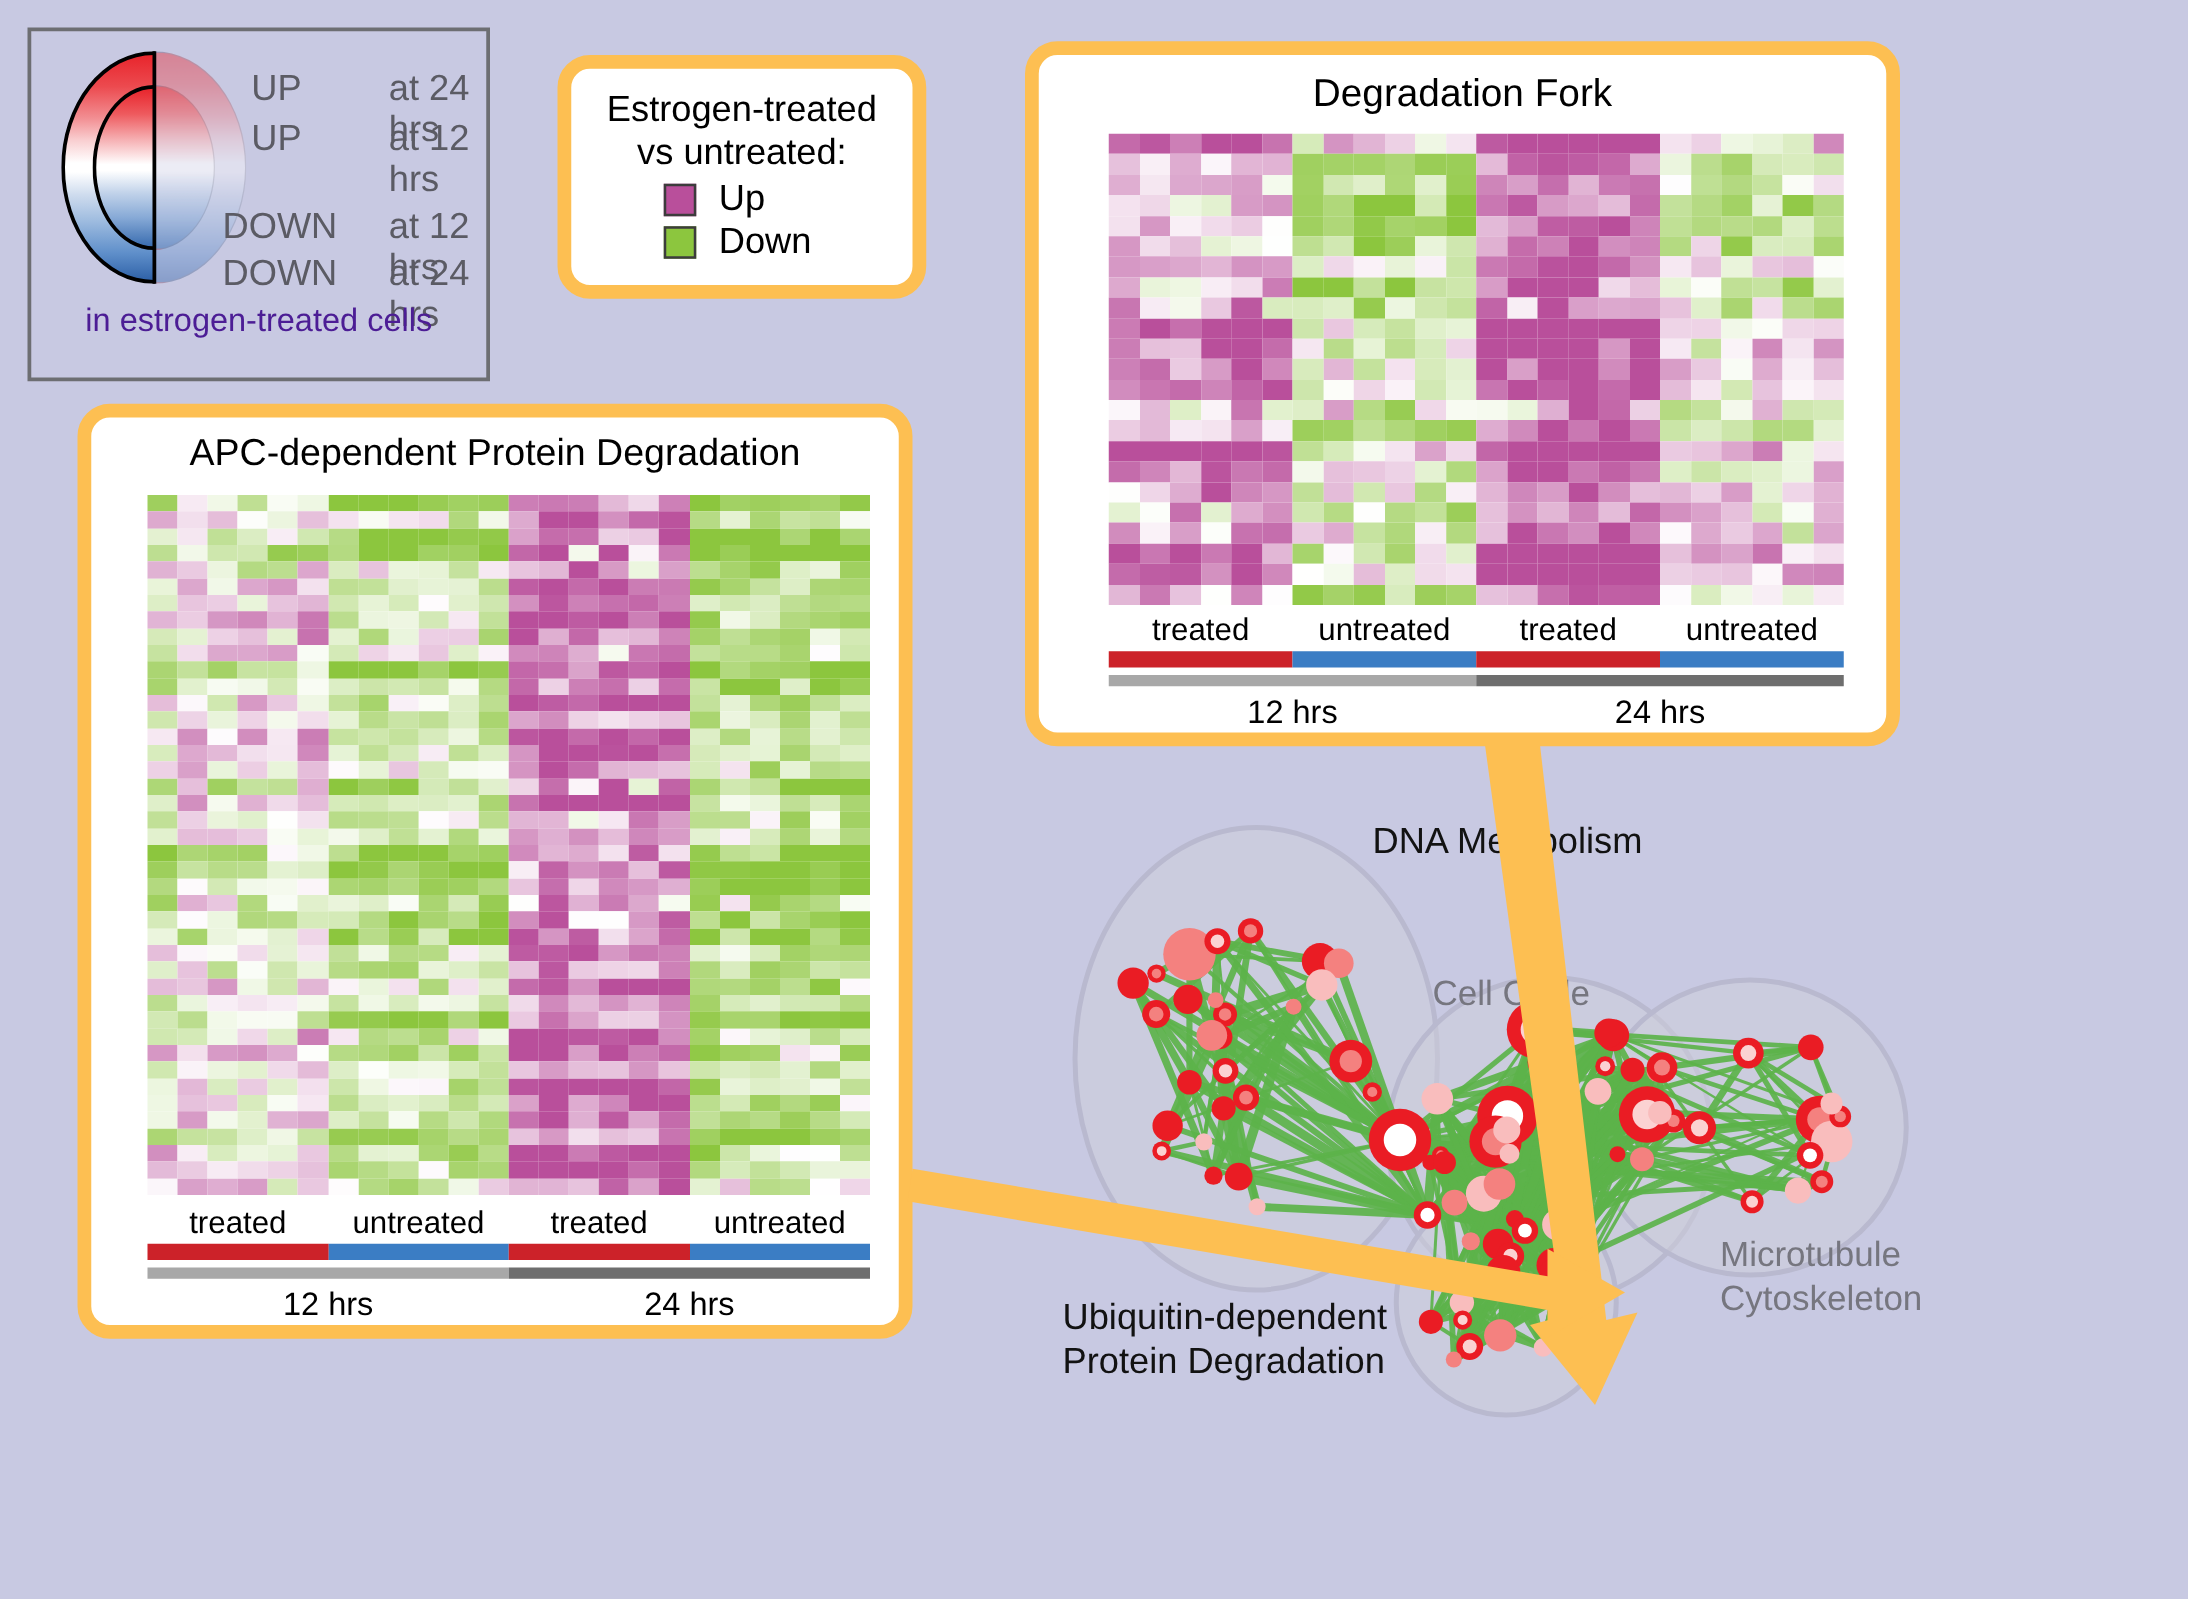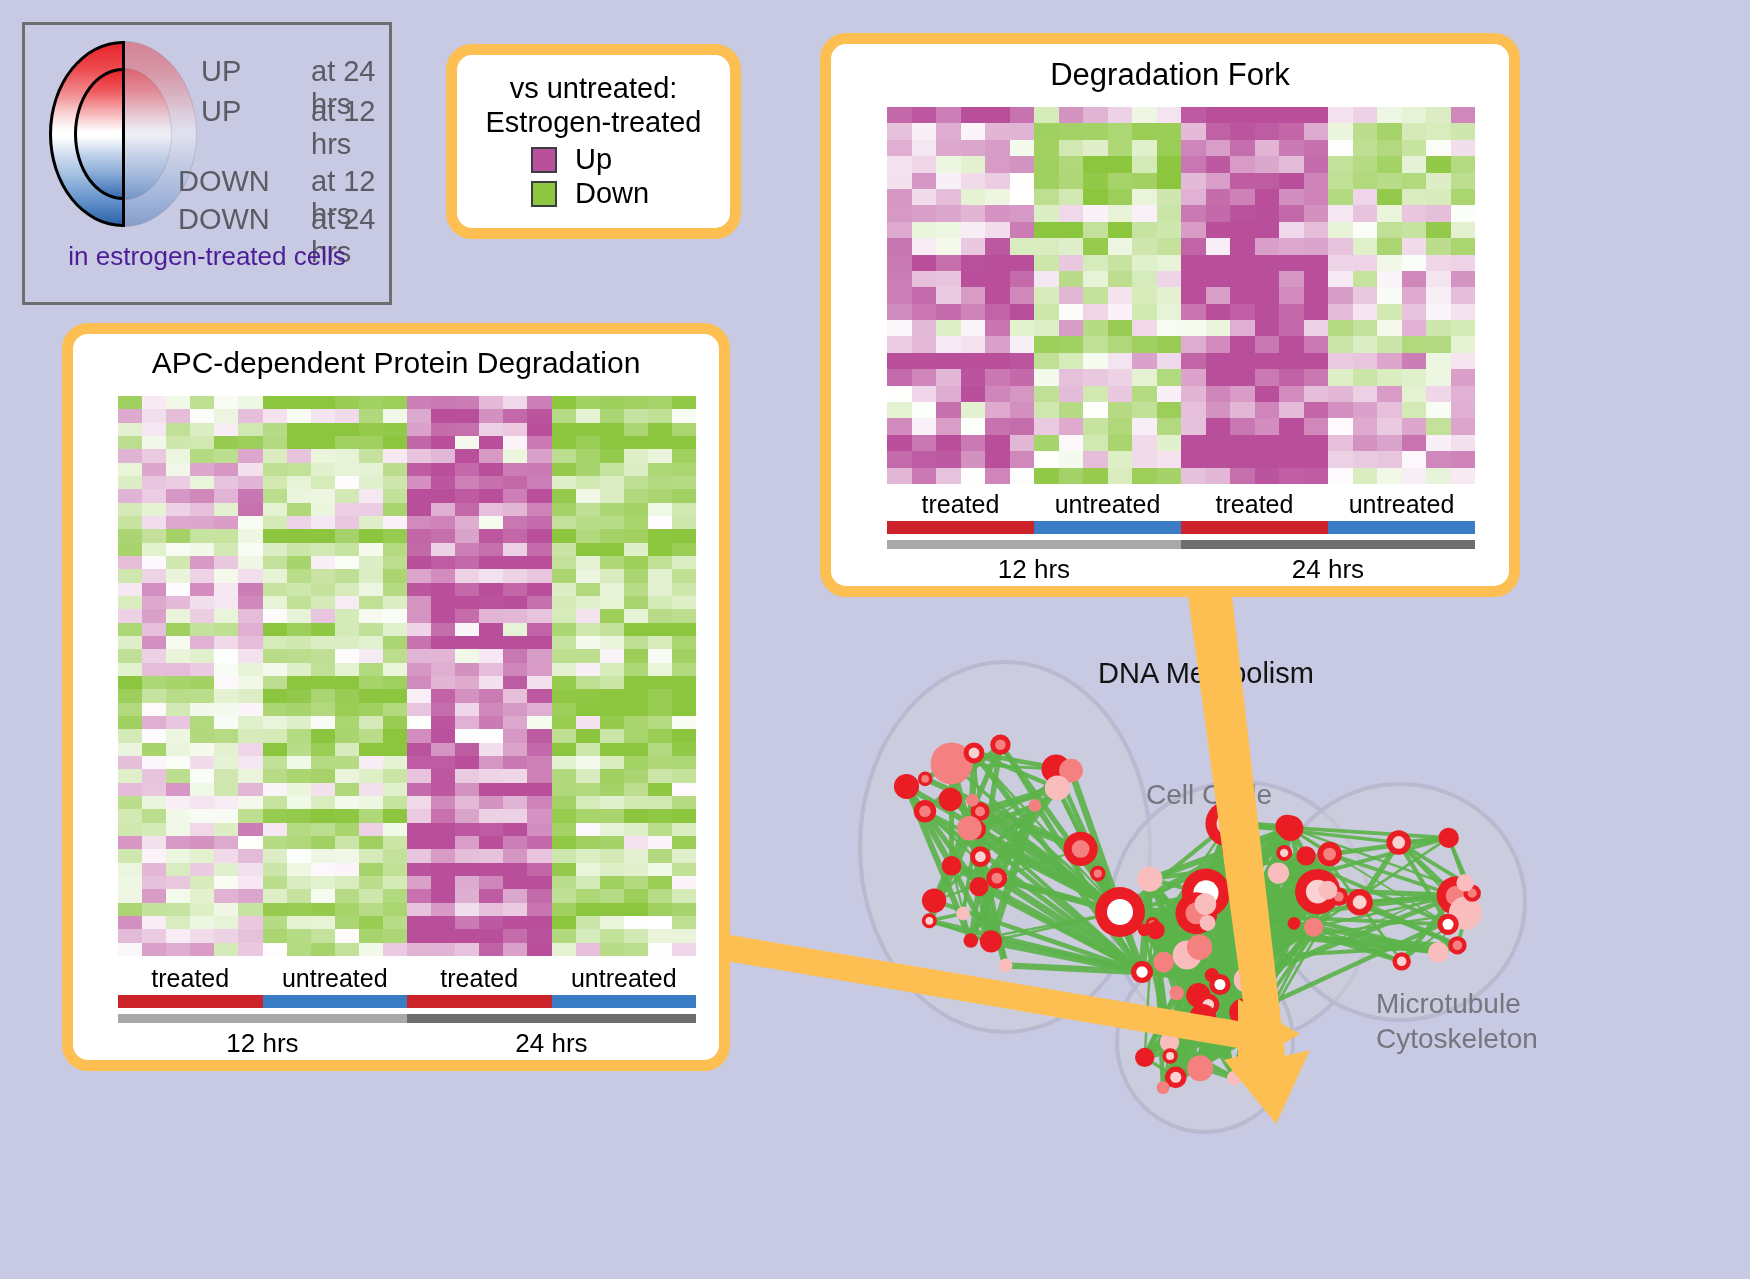--- a/index.html
+++ b/index.html
@@ -160,22 +160,22 @@
     <div class="key-term" style="left:153px;top:178px;font-size:29px;color:#5b5b64;">DOWN</div>
     <div class="key-time" style="left:286px;top:178px;font-size:29px;color:#5b5b64;">at 24 hrs</div>
 
     <div id="legend-circle-caption">
       <div>in estrogen-treated cells</div>
     </div>
   </div>
 
   <div id="legend-updown" class="orange-panel">
     <div class="lg-title">
+      <div>Estrogen-treated</div>
       <div>vs untreated:</div>
-      <div>Estrogen-treated</div>
     </div>
     <div class="sw-row">
       <span class="swatch" id="sw-up" style="background: rgb(185, 79, 155);"></span>
       <span class="sw-label">Up</span>
     </div>
     <div class="sw-row">
       <span class="swatch" id="sw-down" style="background: rgb(140, 198, 62);"></span>
       <span class="sw-label">Down</span>
     </div>
   </div>
@@ -2357,20 +2357,22 @@
           <circle cx="330" cy="300" r="25" fill="#ea1c24"></circle>
           <circle cx="330" cy="300" r="13" fill="#ffffff"></circle>
           <circle cx="352" cy="360" r="11" fill="#ea1c24"></circle>
           <circle cx="352" cy="360" r="5.720000000000001" fill="#ffffff"></circle>
         </g>
       </svg>
     <div class="net-label" id="label-dna-metabolism">DNA Metabolism</div>
     <div class="net-label" id="label-cell-cycle">Cell Cycle</div>
     <div class="net-label" id="label-microtubule">Microtubule
 Cytoskeleton</div>
+    <div class="net-label" id="label-ubiquitin">Ubiquitin-dependent
+Protein Degradation</div>
   </div>
 
   <svg class="arrow-svg" width="1750" height="1279">
 
     <polygon points="1188,596 1232,596 1285,1056 1310,1050 1276,1124 1224,1060 1250,1053" fill="#fdbf52" transform="rotate(0)"></polygon>
 
     <polygon points="730,935 1238,1021 1238,999 1300,1034 1238,1070 1238,1048 726,961" fill="#fdbf52"></polygon>
   </svg>
 
 </div>

